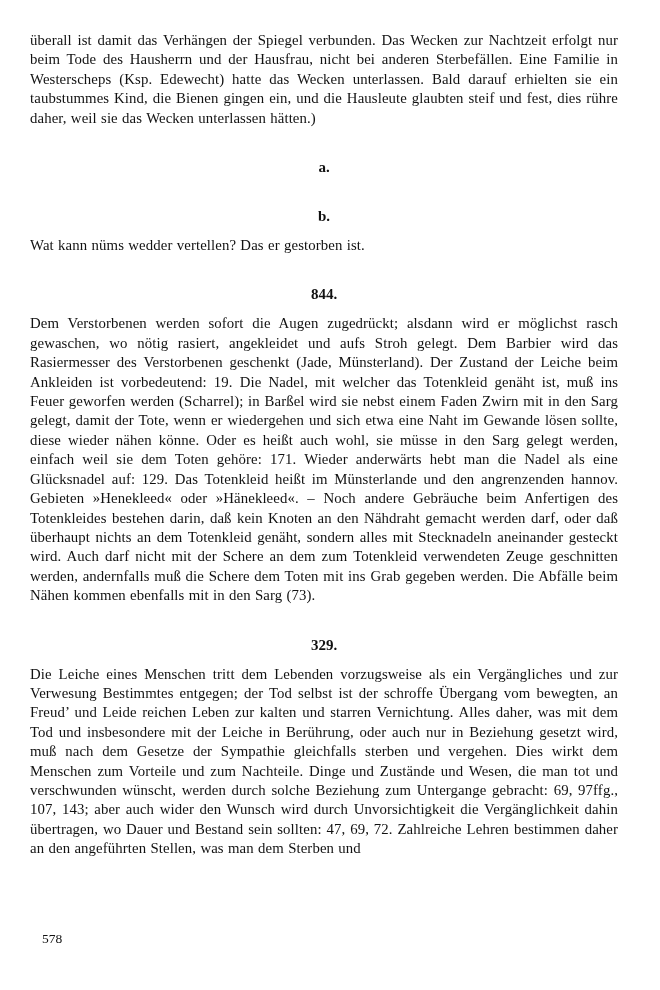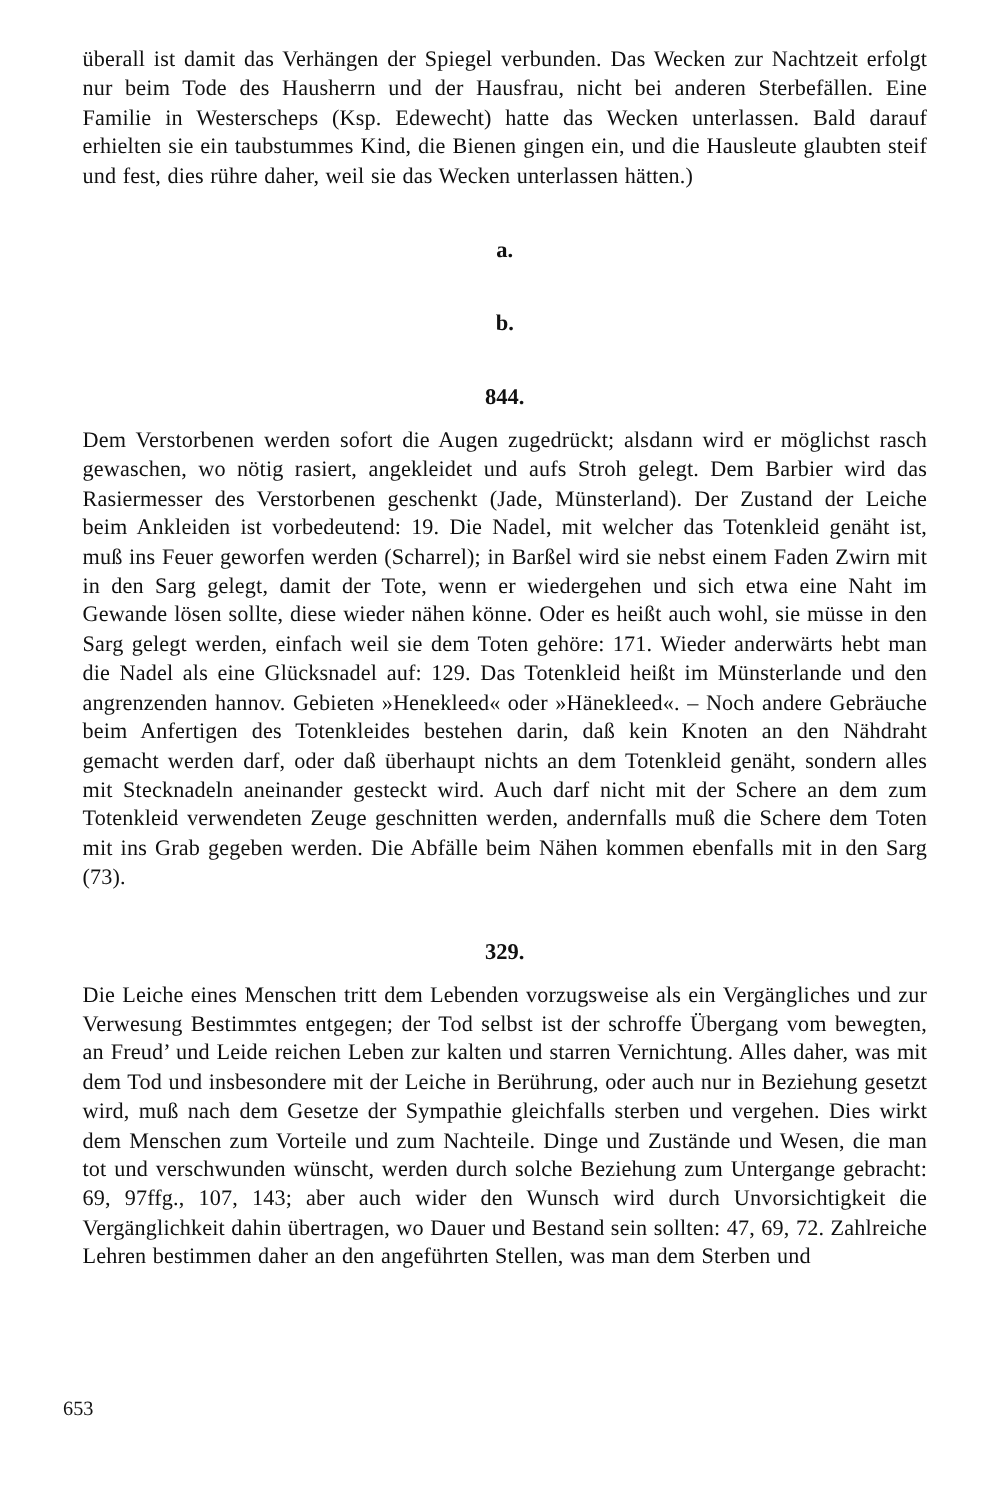--- a/index.html
+++ b/index.html
@@ -6,21 +6,21 @@
     margin: 0;
     padding: 0;
     background: #ffffff;
   }
   .page {
     position: relative;
     width: 660px;
     height: 990px;
     background: #ffffff;
     box-sizing: border-box;
-    padding: 31px 42px 0 55px;
+    padding: 31px 42px 0 30px;
     font-family: "Liberation Serif", serif;
     color: #111111;
     overflow: hidden;
   }
   .para {
     margin: 0;
     font-size: 14.8px;
     line-height: 19.4px;
     text-align: justify;
     letter-spacing: 0.1px;
@@ -46,24 +46,25 @@
 
 <div class="page">
 
   <p class="para">überall ist damit das Verhängen der Spiegel verbunden. Das Wecken zur Nachtzeit erfolgt nur beim Tode des Hausherrn und der Hausfrau, nicht bei anderen Sterbefällen. Eine Familie in Westerscheps (Ksp. Edewecht) hatte das Wecken unterlassen. Bald darauf erhielten sie ein taubstummes Kind, die Bienen gingen ein, und die Hausleute glaubten steif und fest, dies rühre daher, weil sie das Wecken unterlassen hätten.)</p>
 
   <h3 class="heading">a.</h3>
 
 
   <h3 class="heading">b.</h3>
 
+  <p class="para">Wat kann nüms wedder vertellen? Das er gestorben ist.</p>
 
   <h3 class="heading">844.</h3>
 
   <p class="para">Dem Verstorbenen werden sofort die Augen zugedrückt; alsdann wird er möglichst rasch gewaschen, wo nötig rasiert, angekleidet und aufs Stroh gelegt. Dem Barbier wird das Rasiermesser des Verstorbenen geschenkt (Jade, Münsterland). Der Zustand der Leiche beim Ankleiden ist vorbedeutend: 19. Die Nadel, mit welcher das Totenkleid genäht ist, muß ins Feuer geworfen werden (Scharrel); in Barßel wird sie nebst einem Faden Zwirn mit in den Sarg gelegt, damit der Tote, wenn er wiedergehen und sich etwa eine Naht im Gewande lösen sollte, diese wieder nähen könne. Oder es heißt auch wohl, sie müsse in den Sarg gelegt werden, einfach weil sie dem Toten gehöre: 171. Wieder anderwärts hebt man die Nadel als eine Glücksnadel auf: 129. Das Totenkleid heißt im Münsterlande und den angrenzenden hannov. Gebieten »Henekleed« oder »Hänekleed«. – Noch andere Gebräuche beim Anfertigen des Totenkleides bestehen darin, daß kein Knoten an den Nähdraht gemacht werden darf, oder daß überhaupt nichts an dem Totenkleid genäht, sondern alles mit Stecknadeln aneinander gesteckt wird. Auch darf nicht mit der Schere an dem zum Totenkleid verwendeten Zeuge geschnitten werden, andernfalls muß die Schere dem Toten mit ins Grab gegeben werden. Die Abfälle beim Nähen kommen ebenfalls mit in den Sarg (73).</p>
 
   <h3 class="heading">329.</h3>
 
   <p class="para">Die Leiche eines Menschen tritt dem Lebenden vorzugsweise als ein Vergängliches und zur Verwesung Bestimmtes entgegen; der Tod selbst ist der schroffe Übergang vom bewegten, an Freud’ und Leide reichen Leben zur kalten und starren Vernichtung. Alles daher, was mit dem Tod und insbesondere mit der Leiche in Berührung, oder auch nur in Beziehung gesetzt wird, muß nach dem Gesetze der Sympathie gleichfalls sterben und vergehen. Dies wirkt dem Menschen zum Vorteile und zum Nachteile. Dinge und Zustände und Wesen, die man tot und verschwunden wünscht, werden durch solche Beziehung zum Untergange gebracht: 69, 97ffg., 107, 143; aber auch wider den Wunsch wird durch Unvorsichtigkeit die Vergänglichkeit dahin übertragen, wo Dauer und Bestand sein sollten: 47, 69, 72. Zahlreiche Lehren bestimmen daher an den angeführten Stellen, was man dem Sterben und</p>
 
-  <div class="pagenum">653</div>
+  <div class="pagenum">578</div>
 
 </div>
 
 </body></html>

